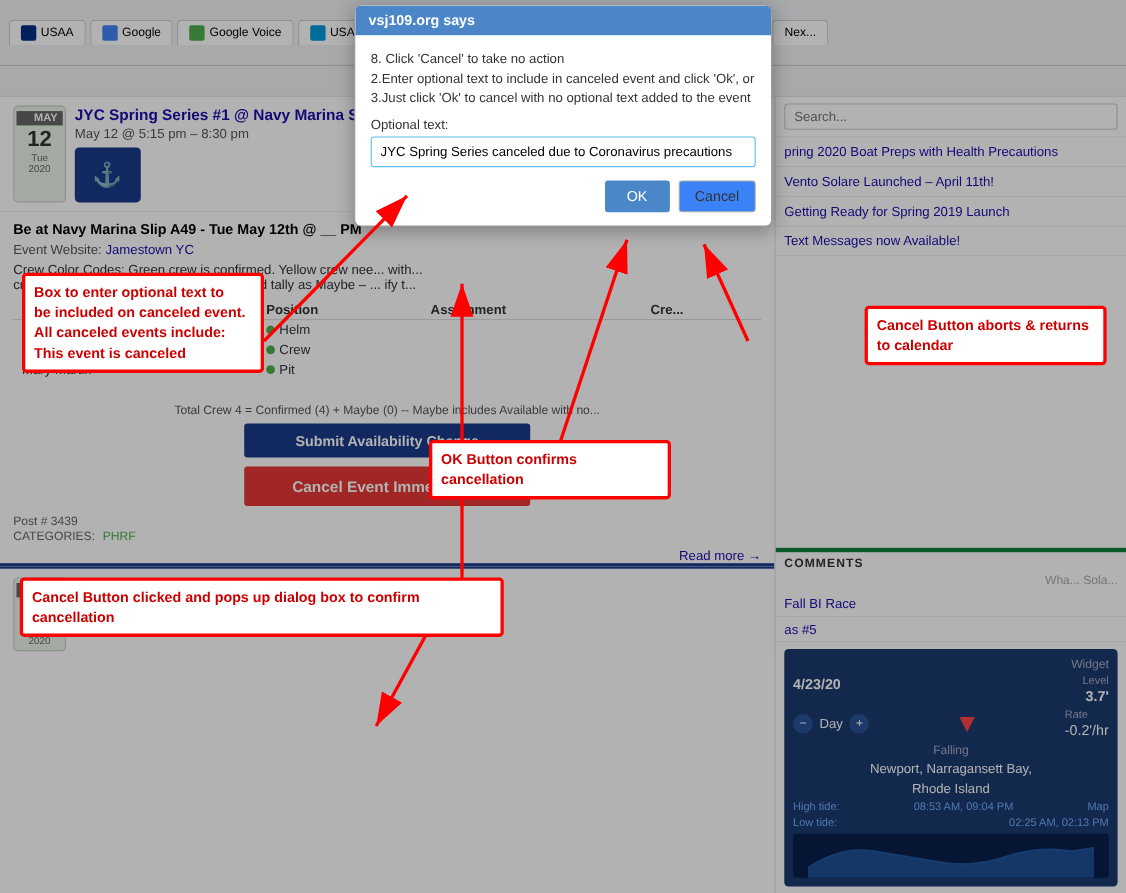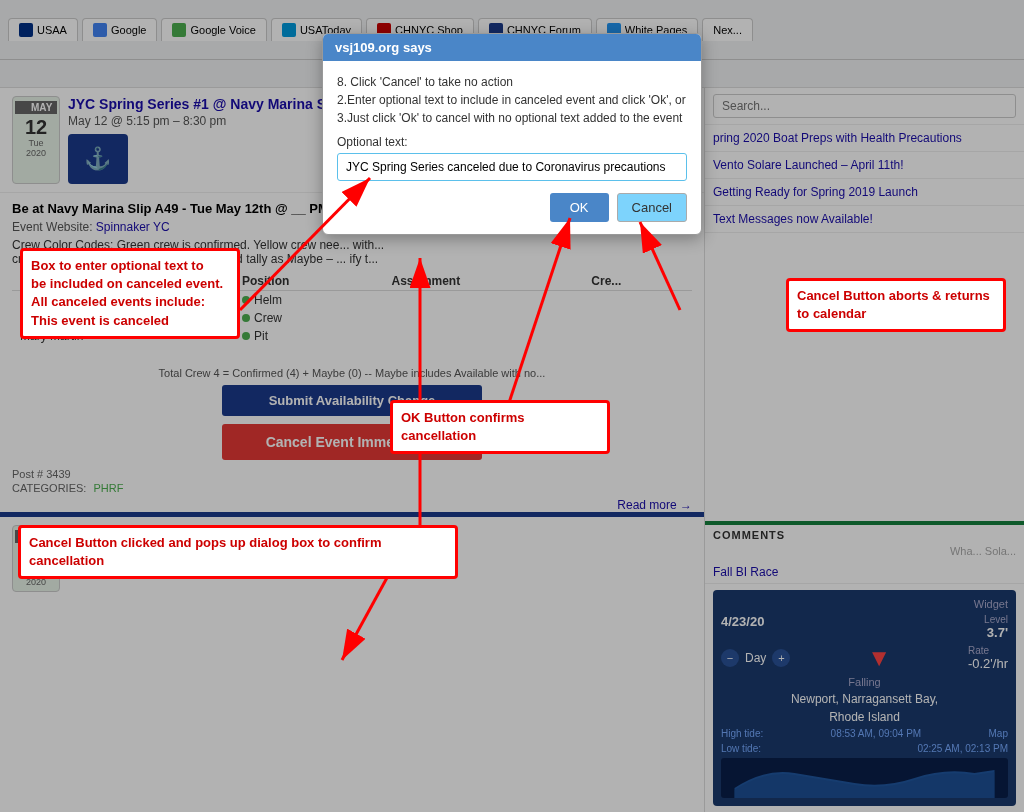--- a/index.html
+++ b/index.html
@@ -391,21 +391,21 @@
       position: absolute;
       top: 0;
       left: 0;
       width: 100%;
       height: 100%;
       background: rgba(0,0,0,0.3);
       z-index: 100;
       display: flex;
       align-items: flex-start;
       justify-content: center;
-      padding-top: 33px;
+      padding-top: 4px;
     }
     .dialog-box {
       background: white;
       border: 1px solid #999;
       border-radius: 6px;
       width: 380px;
       box-shadow: 0 4px 16px rgba(0,0,0,0.3);
       overflow: hidden;
     }
     .dialog-title-bar {
@@ -446,21 +446,21 @@
     .btn-ok {
       background: #4a86c8;
       color: white;
       border: none;
       padding: 6px 20px;
       border-radius: 3px;
       font-size: 13px;
       cursor: pointer;
     }
     .btn-cancel-dialog {
-      background: #7dd3fc;
+      background: #3b82f6;
       color: #333;
       border: 1px solid #aaa;
       padding: 6px 14px;
       border-radius: 3px;
       font-size: 13px;
       cursor: pointer;
     }
 
     
     .annotation-box {
@@ -554,21 +554,21 @@
           <div class="event-logo">⚓</div>
         </div>
       </div>
       <div style="width:16px;text-align:right;">−</div>
     </div>
 
     <div class="detail-section">
       <div class="detail-location">Be at Navy Marina Slip A49 - Tue May 12th @ __ PM</div>
       <div class="detail-website">
         <span>Event Website:</span>
-        <a>Spinnaker YC</a>
+        <a>Jamestown YC</a>
       </div>
       <div class="detail-crew-info">
         Crew Color Codes: Green crew is confirmed. Yellow crew nee... with...<br>
         crew position assignment not made yet and tally as Maybe – ... ify t...
       </div>
 
       <table class="crew-table">
         <thead>
           <tr>
             <th>Name</th>
@@ -654,20 +654,23 @@
 
     <div class="comments-section">
       <div class="comments-label">COMMENTS</div>
       <div style="font-size:11px;color:#aaa;text-align:right;">Wha... Sola...</div>
     </div>
 
     <div class="race-links">
       <div class="race-link">
         <a>Fall BI Race</a>
       </div>
+      <div class="race-link">
+        <a>as #5</a>
+      </div>
     </div>
 
     <div class="tide-widget">
       <div style="text-align:right;font-size:11px;color:#aac;margin-bottom:4px;">Widget</div>
       <div class="tide-row1">
         <div>
           <div class="tide-date">4/23/20</div>
           <div class="tide-label">&nbsp;</div>
         </div>
         <div>

